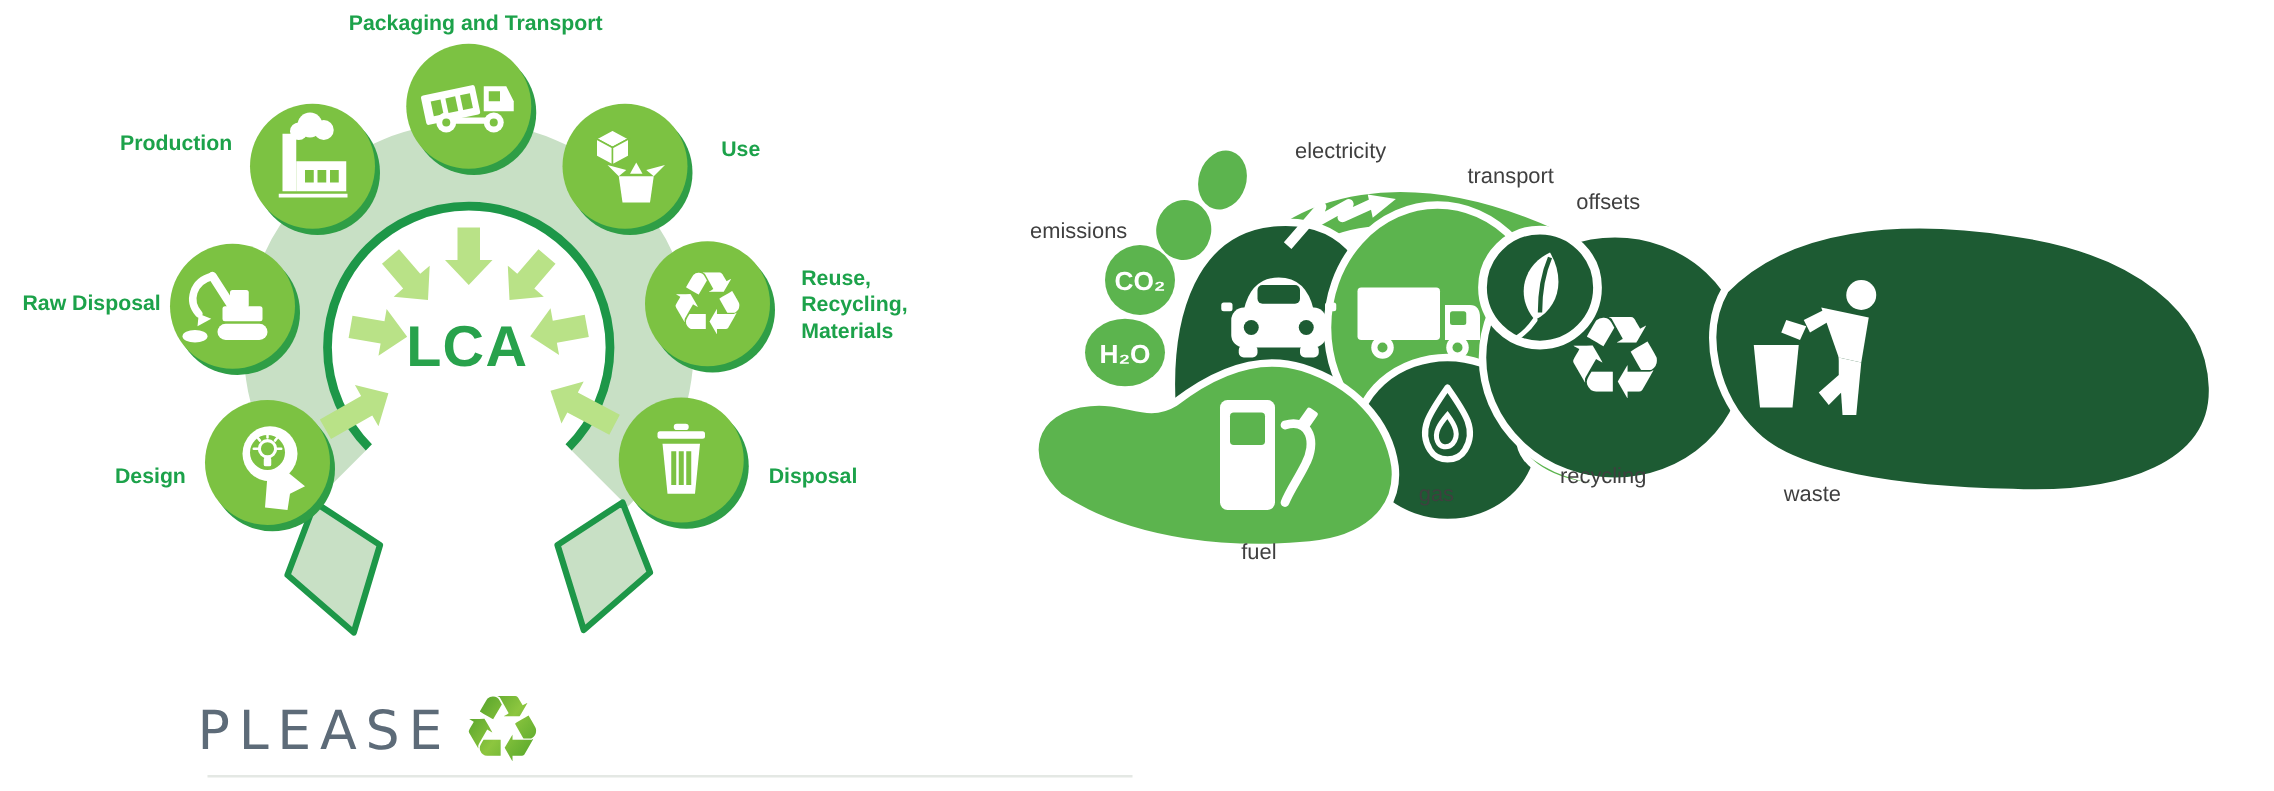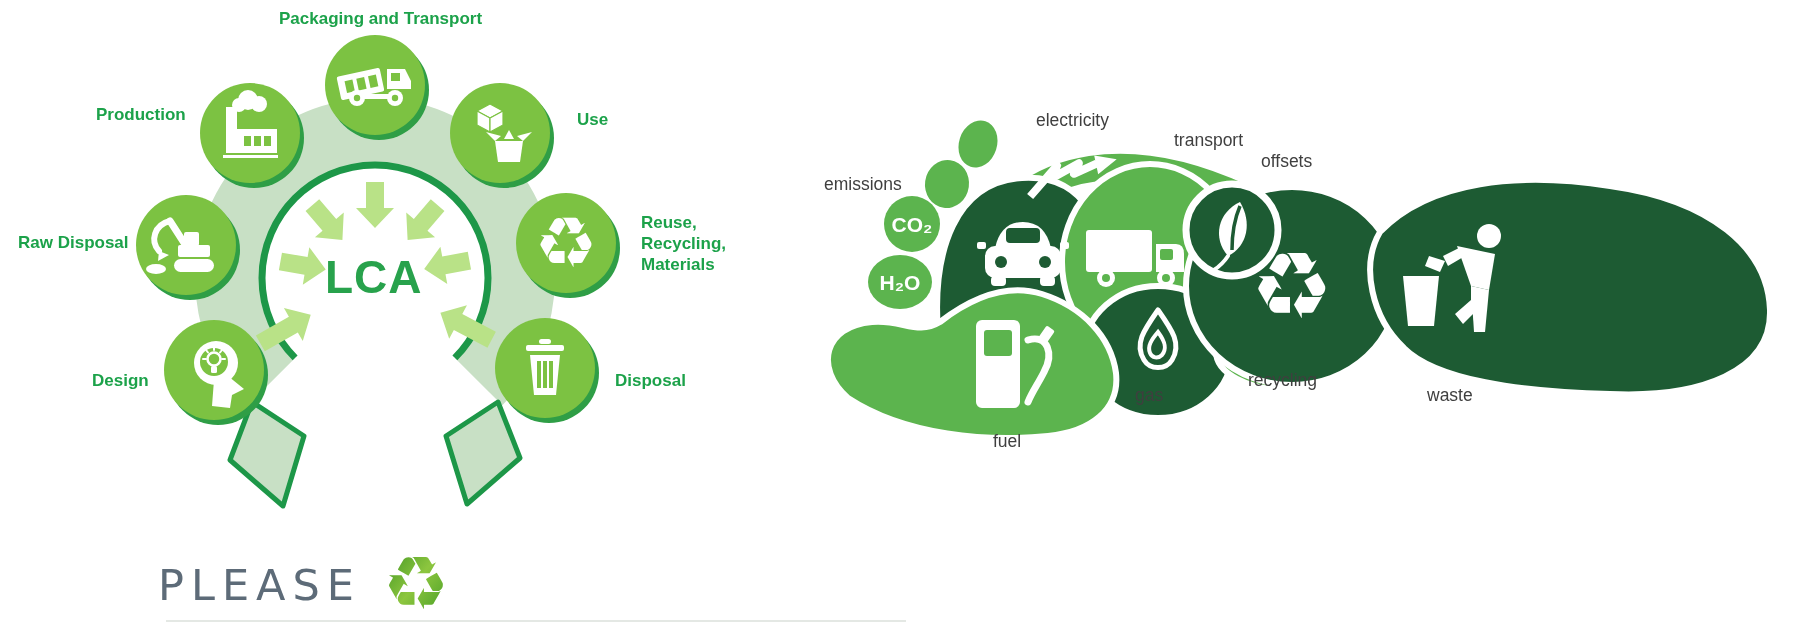--- a/index.html
+++ b/index.html
@@ -14,21 +14,21 @@
   .arrow{fill:var(--arrowLight,#b9e287);}
   .f-med{fill:var(--footMed,#5cb44e);}
   .f-dark{fill:var(--footDark,#1d5b33);}
   .white{fill:#fff;}
   .sep{stroke:#fff;stroke-width:6;}
   .lbl-green{position:absolute;font-weight:bold;font-size:17px;color:var(--labelGreen,#1ca24a);
              white-space:pre-line;line-height:21px;}
   .lbl-gray{position:absolute;font-size:17.5px;color:var(--rightLabelGray,#3f3f3f);}
   .lca{position:absolute;left:325px;top:250px;width:100px;text-align:left;
        font-size:46px;font-weight:bold;color:var(--lcaGreen,#28a24c);letter-spacing:1px;}
-  .footer-row{position:absolute;left:158px;top:543px;display:flex;align-items:center;gap:14px;}
+  .footer-row{position:absolute;left:158px;top:543px;display:flex;align-items:center;}
   .footer-word{font-family:"DejaVu Sans",sans-serif;font-size:43px;font-weight:400;
                letter-spacing:7px;color:var(--footerGray,#5d6b78);line-height:80px;}
   .footer-underline{position:absolute;left:166px;top:620px;width:740px;height:2px;
                     background:#e4e8e4;}
   .mol{font-weight:bold;font-size:21px;fill:#fff;text-anchor:middle;
        font-family:"Liberation Sans",sans-serif;}
   .recg{fill:#fff;text-anchor:middle;font-family:"DejaVu Sans",sans-serif;}
 </style>
 </head>
 <body>

